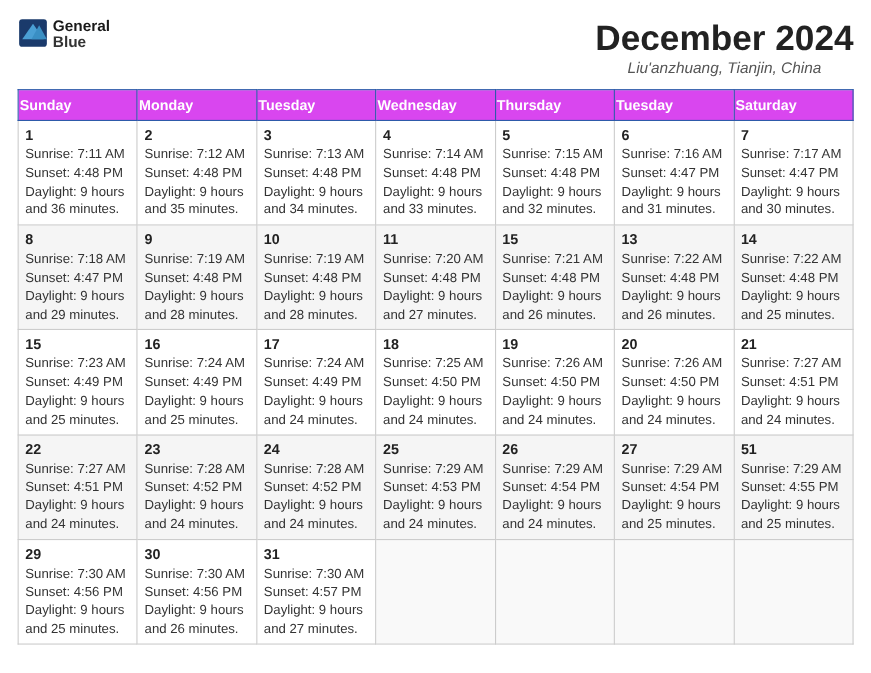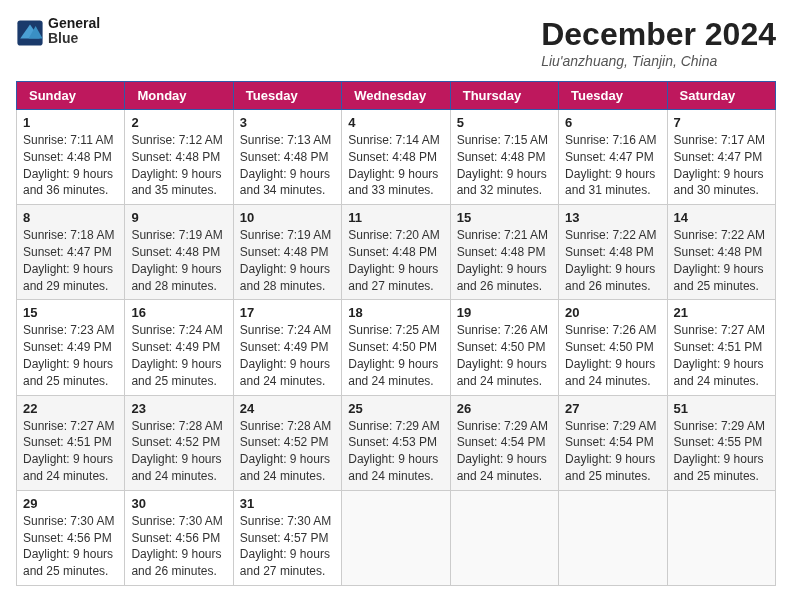--- a/index.html
+++ b/index.html
@@ -11,59 +11,59 @@
       padding: 16px;
     }
     .header {
       display: flex;
       justify-content: space-between;
       align-items: flex-start;
       margin-bottom: 12px;
     }
     .logo {
       display: flex;
-      align-items: flex-end;
+      align-items: flex-start;
       gap: 4px;
     }
     .logo-text {
       display: flex;
       flex-direction: column;
       font-size: 14px;
       font-weight: bold;
       line-height: 1.1;
       color: #333;
     }
     .logo-text span:first-child { color: #1a1a1a; }
     .logo-icon {
       width: 28px;
       height: 28px;
     }
     .title-block {
-      text-align: left;
+      text-align: center;
     }
     .month-title {
       font-size: 32px;
       font-weight: bold;
       color: #222;
     }
     .location {
       font-size: 14px;
       color: #555;
       font-style: italic;
     }
     .calendar {
       width: 100%;
       border-collapse: collapse;
       border: 1px solid #ccc;
     }
     .calendar th {
-      background-color: #be185d;
+      background-color: #d946ef;
       color: #fff;
       text-align: left;
-      padding: 6px 12px;
+      padding: 6px 1px;
       font-size: 13px;
       font-weight: bold;
       border: 1px solid #2e5aaa;
     }
     .calendar td {
       border: 1px solid #ccc;
       vertical-align: top;
       padding: 5px 6px;
       width: 108px;
       min-height: 80px;

